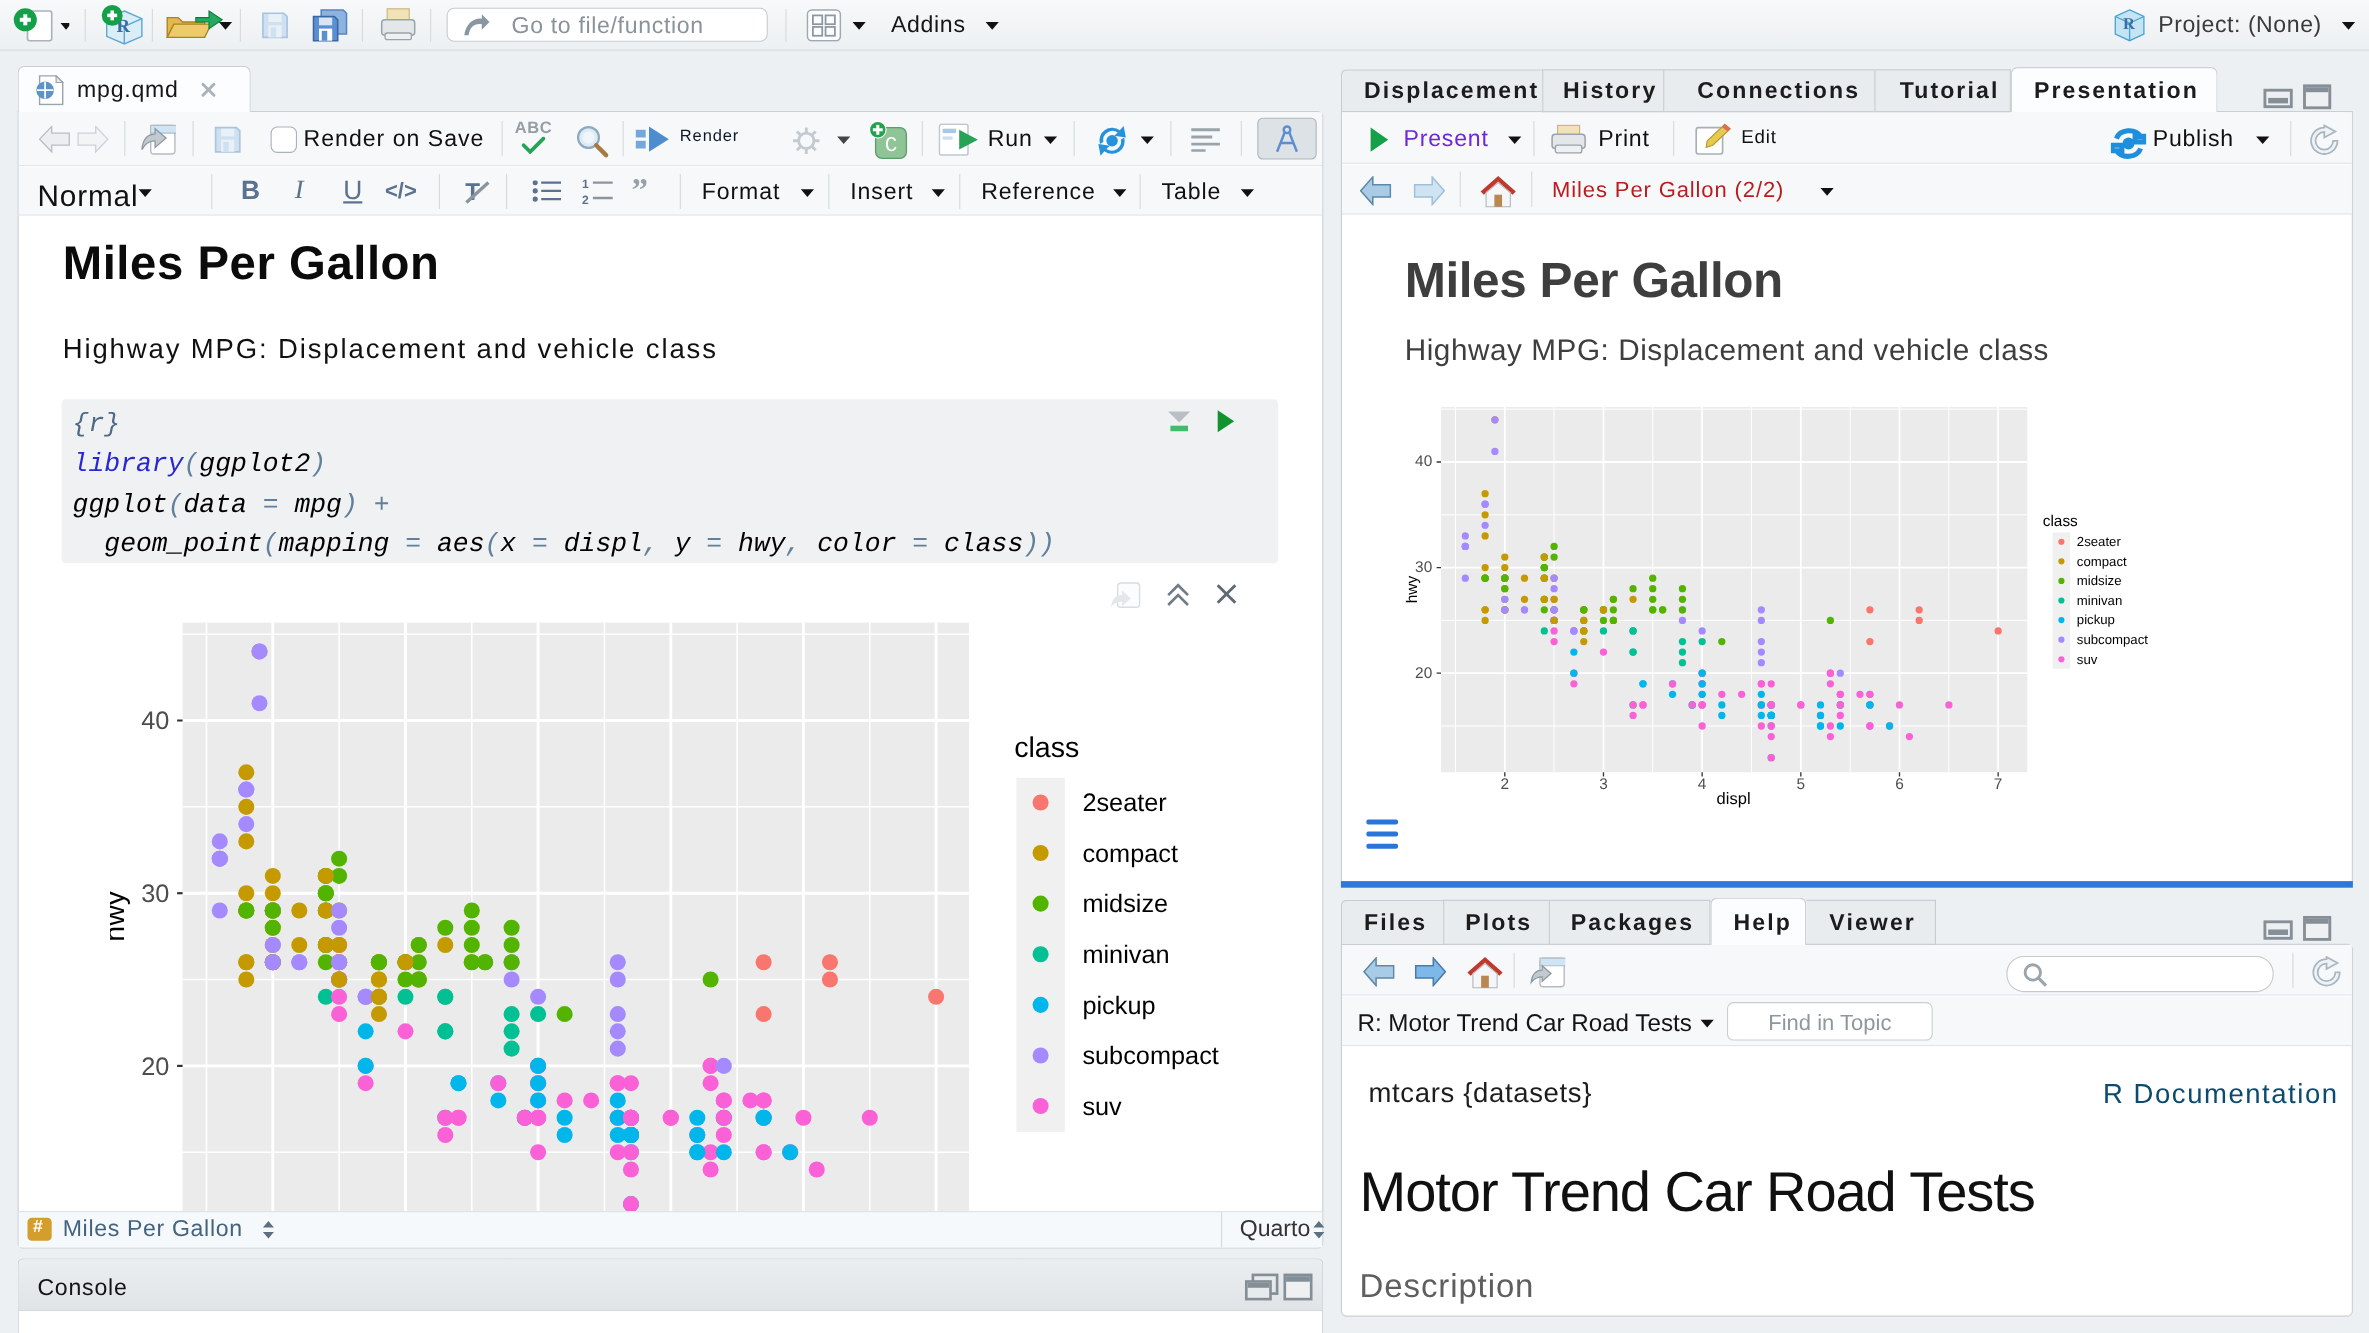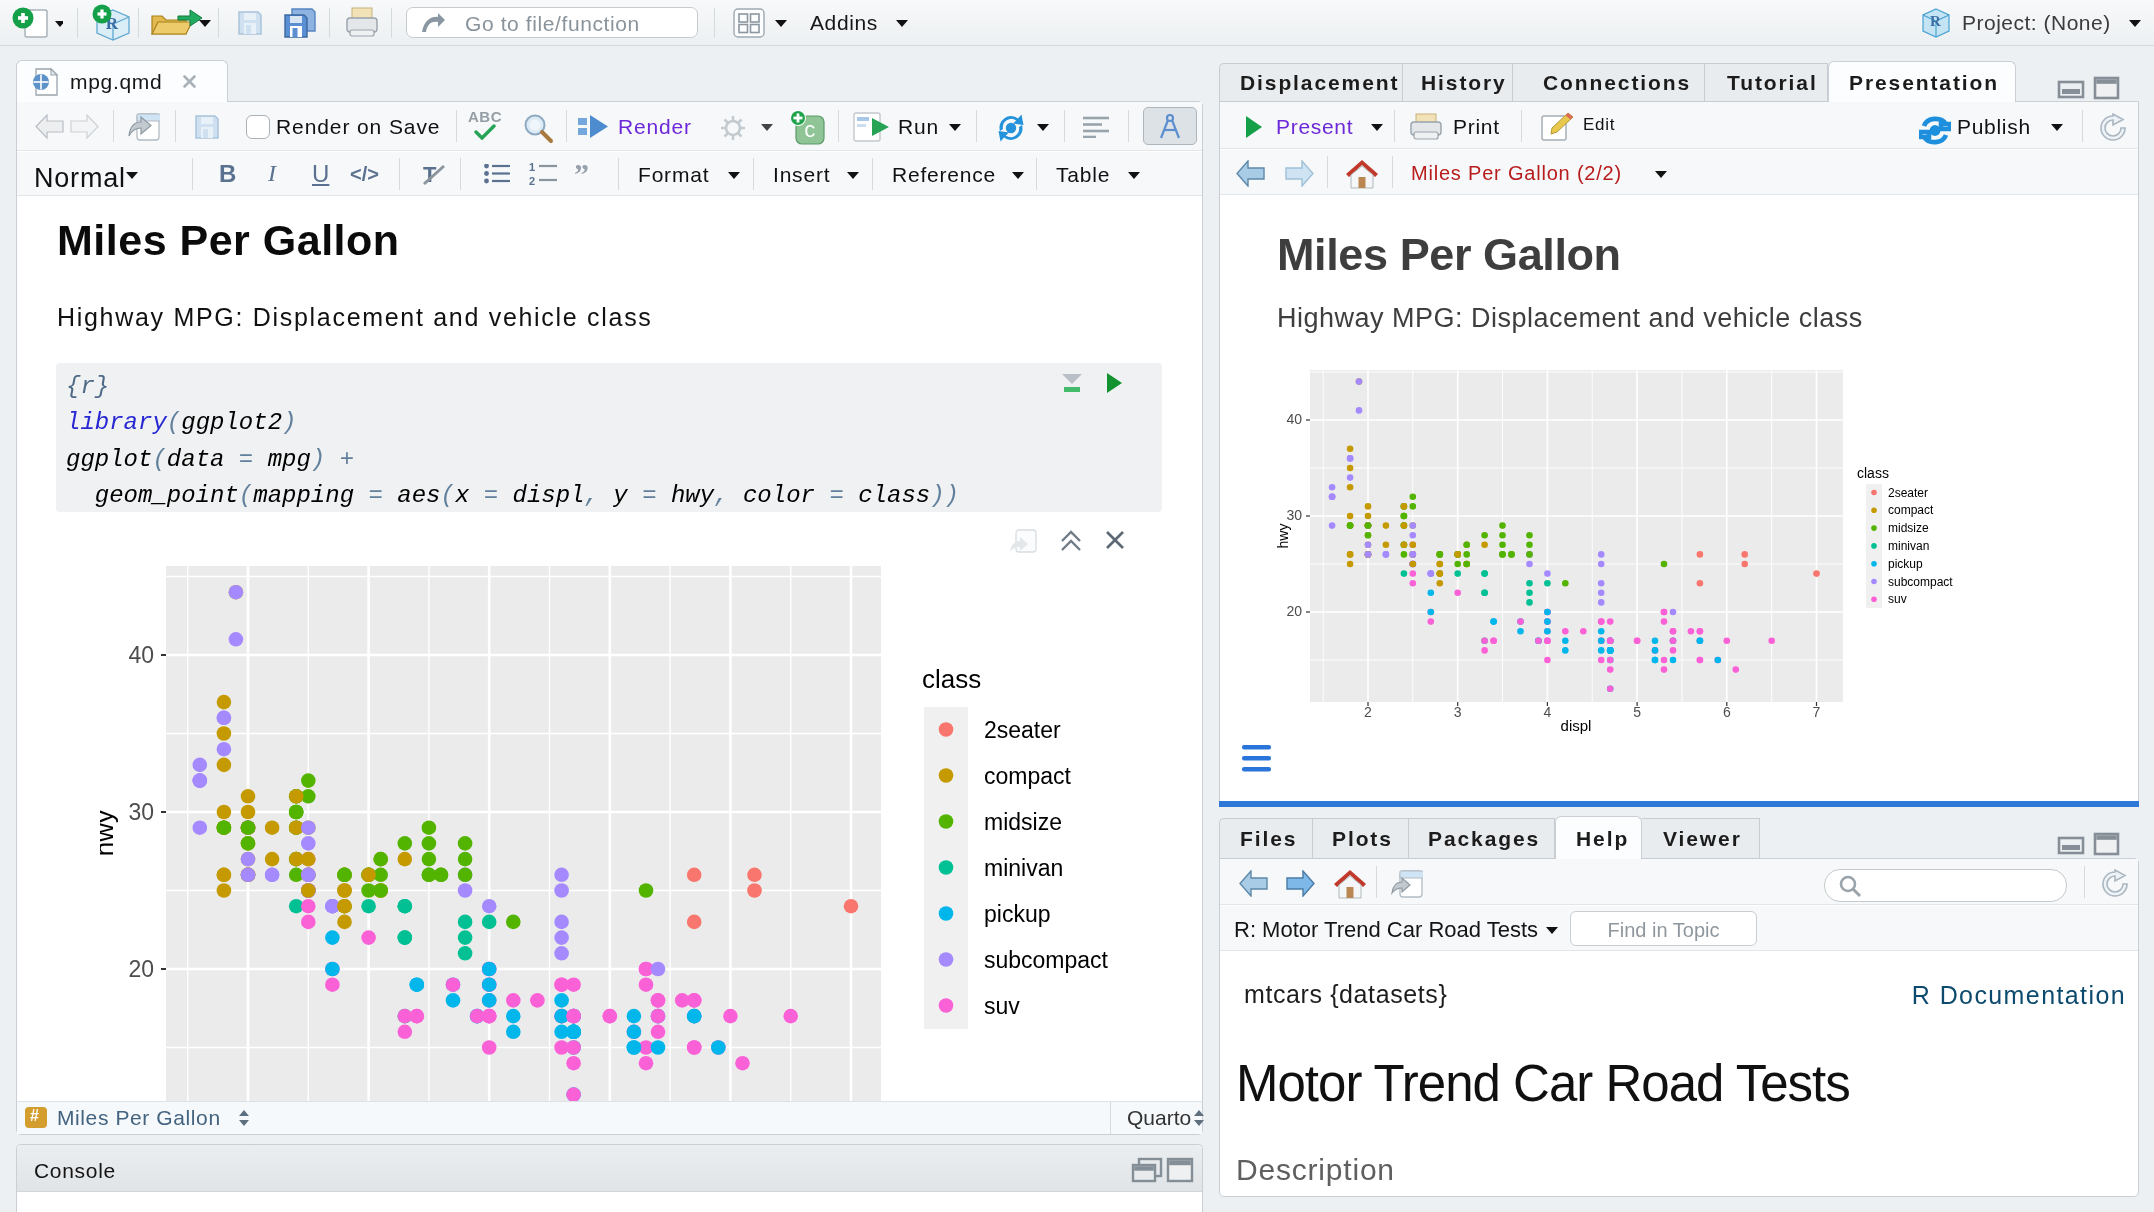--- a/index.html
+++ b/index.html
@@ -139,21 +139,21 @@
  <circle cx="14" cy="13" r="9.5" fill="#dcebf6" stroke="#8fa9c0" stroke-width="2"></circle>
  <circle cx="14" cy="13" r="5.5" fill="#eef5fb"></circle>
  <line x1="21" y1="20" x2="30" y2="29" stroke="#a97a3f" stroke-width="4" stroke-linecap="round"></line>
 </svg>
 <div class="sep" style="left:566px;top:110px;height:32px"></div>
 <svg class="a" style="left:577px;top:114px" width="32" height="26" viewBox="0 0 32 26">
  <rect x="1" y="4" width="9" height="7" fill="#74a8dc"></rect>
     <rect x="1" y="14" width="9" height="7" fill="#74a8dc"></rect>
  <path d="M13 1 L31 12.5 L13 24 Z" fill="#4e8cd0"></path>
 </svg>
-<div class="a" style="left:618px;top:115px;font-size:21px;letter-spacing:0.8px;color:#6d28d9">Render</div>
+<div class="a" style="left:618px;top:115px;font-size:15px;letter-spacing:0.8px;color:#0f172a">Render</div>
 <svg class="a" style="left:716px;top:111px" width="34" height="34" viewBox="0 0 34 34">
  <g fill="none" stroke="#c3cad0" stroke-width="2.6">
  <circle cx="17" cy="17" r="7"></circle>
  <path d="M17 5 L17 10 M17 24 L17 29 M5 17 L10 17 M24 17 L29 17 M8.5 8.5 L12 12 M22 22 L25.5 25.5 M25.5 8.5 L22 12 M12 22 L8.5 25.5"></path>
  </g>
 </svg>
 <svg class="a" style="left:760px;top:123px" width="14" height="9" viewBox="0 0 14 9">
     <path d="M1 1 L13 1 L7 8 Z" fill="#444"></path>
   </svg>
 <svg class="a" style="left:789px;top:109px" width="40" height="36" viewBox="0 0 40 36">

